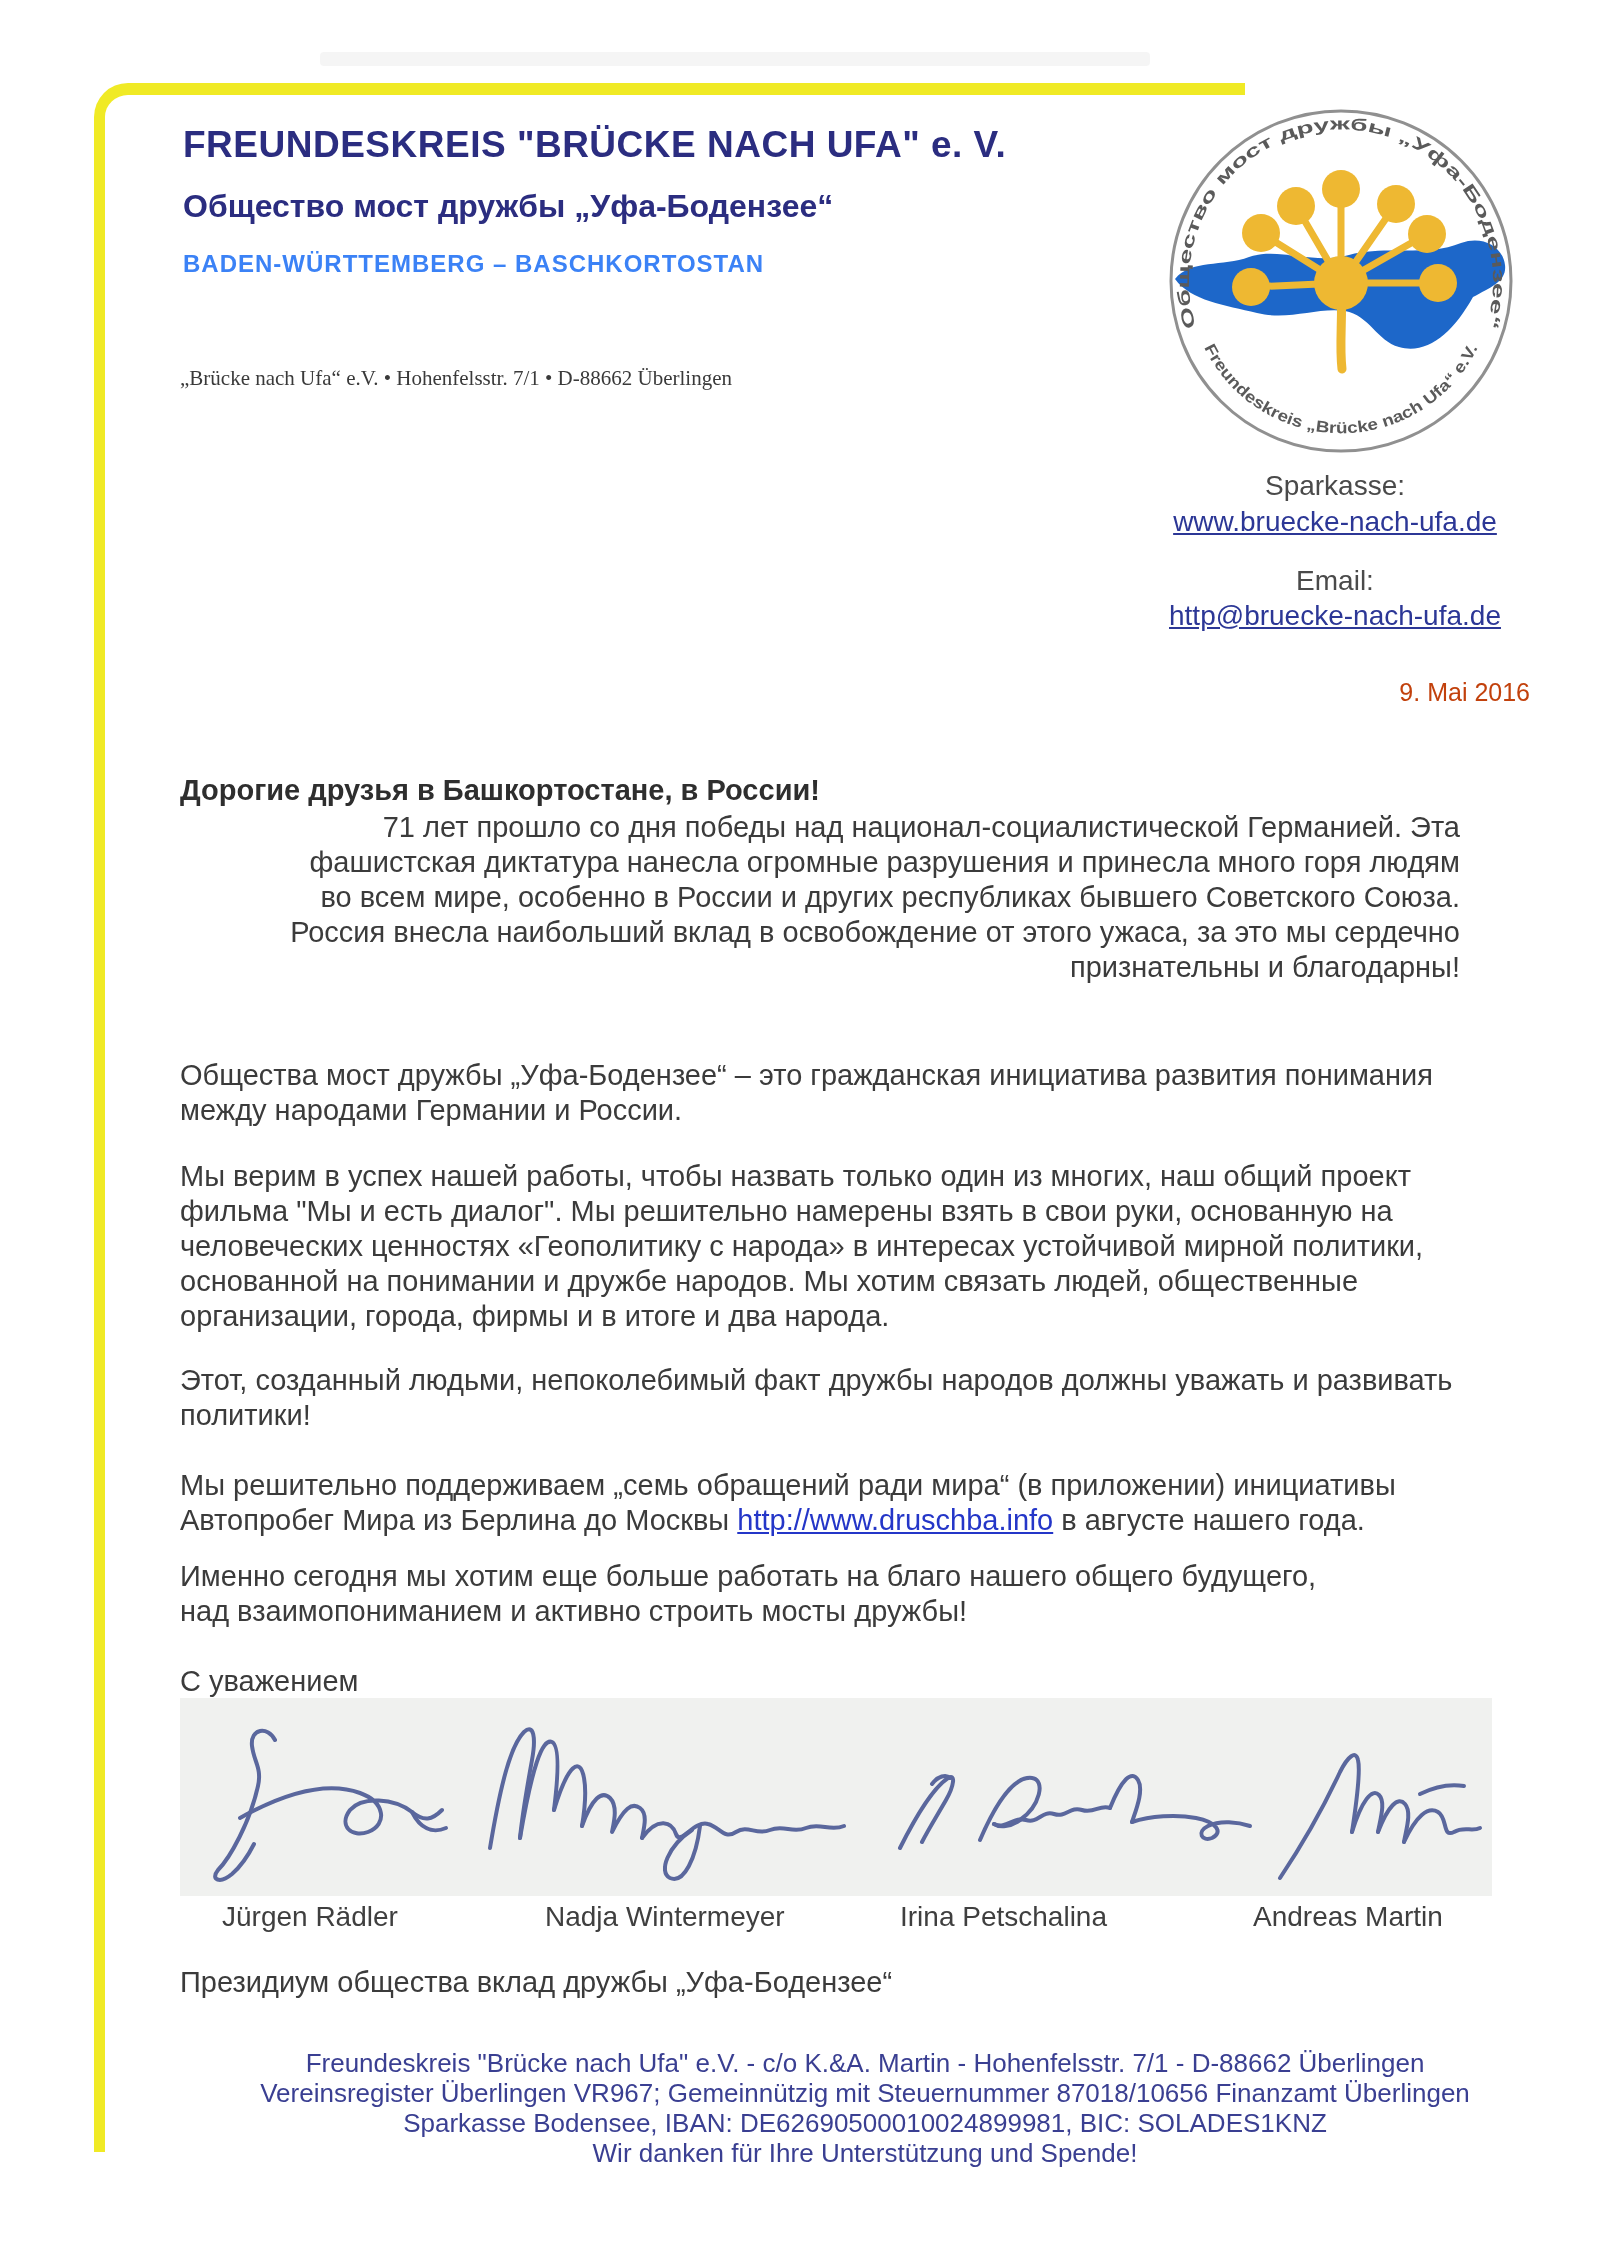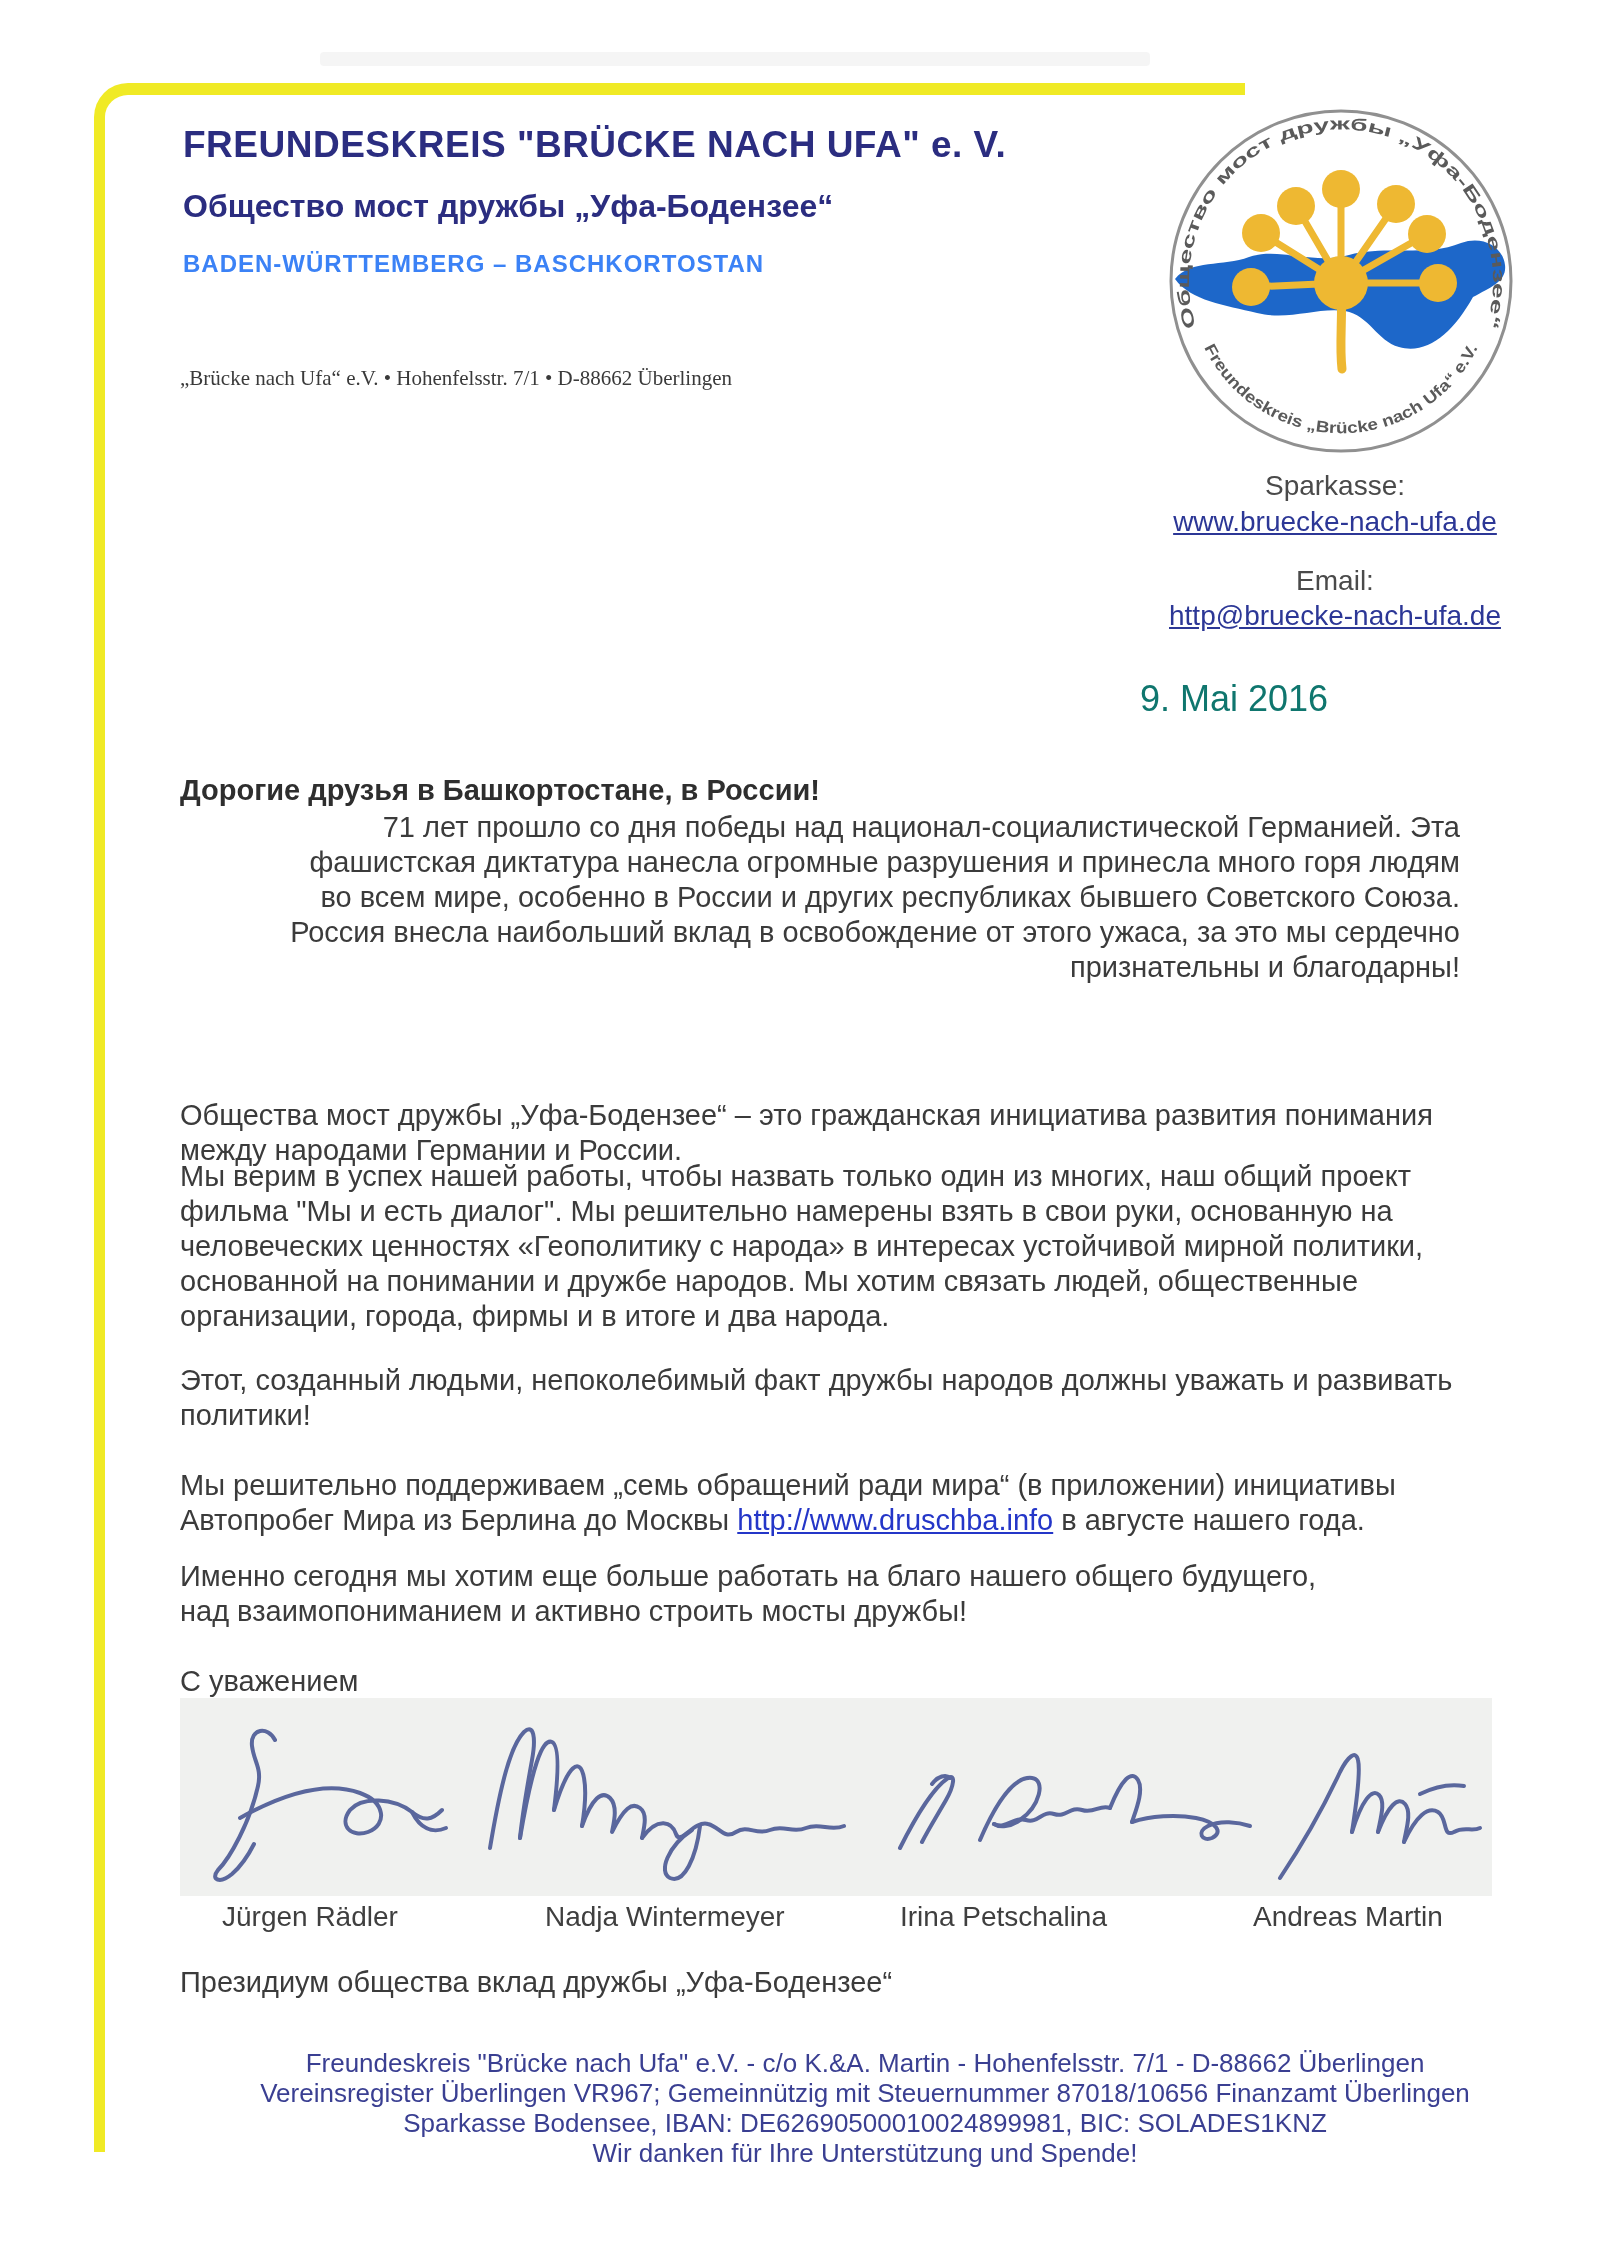--- a/index.html
+++ b/index.html
@@ -23,21 +23,21 @@
   
   .org-title{position:absolute;left:183px;top:124px;font-size:37px;font-weight:bold;color:#2b2d80;letter-spacing:.5px;}
   .org-subtitle{position:absolute;left:183px;top:188px;font-size:32px;font-weight:bold;color:#2b2d80;}
   .org-region{position:absolute;left:183px;top:250px;font-size:24px;color:#3b82f6;letter-spacing:1px;font-weight:bold;}
   .sender-line{position:absolute;left:180px;top:366px;font-size:21px;color:#3a3a3a;font-family:"Liberation Serif",serif;}
 
   
   .contact-line{position:absolute;width:390px;left:1140px;text-align:center;font-size:28px;color:#4a4a4a;}
   .contact-link{color:#2c3796;text-decoration:underline;cursor:pointer;}
   a.contact-link{position:absolute;width:390px;left:1140px;text-align:center;font-size:28px;}
-  .date-line{position:absolute;width:390px;left:1140px;top:678px;text-align:left;font-size:36px;color:#0f766e;}
+  .date-line{position:absolute;width:390px;left:1140px;top:678px;text-align:right;font-size:25px;color:#c2410c;}
 
   
   .para{
     position:absolute;left:180px;width:1280px;font-size:29px;line-height:35px;
     color:#3b3b3b;white-space:pre-line;
   }
   .salutation{font-weight:bold;color:#2e2e2e;}
   .body-link{color:#2436c8;text-decoration:underline;cursor:pointer;}
 
   
@@ -105,21 +105,21 @@
 <div class="contact-line" style="top:565px;">Email:</div>
 <a class="contact-link" style="top:600px;">http@bruecke-nach-ufa.de</a>
 <div class="date-line">9. Mai 2016</div>
 
 <div class="para salutation" style="top:773px;">Дорогие друзья в Башкортостане, в России!</div>
 <div class="para" style="top:810px;text-align:right;">71 лет прошло со дня победы над национал-социалистической Германией. Эта
 фашистская диктатура нанесла огромные разрушения и принесла много горя людям
 во всем мире, особенно в России и других республиках бывшего Советского Союза.
 Россия внесла наибольший вклад в освобождение от этого ужаса, за это мы сердечно
 признательны и благодарны!</div>
-<div class="para" style="top:1098px;">Общества мост дружбы „Уфа-Бодензее“ – это гражданская инициатива развития понимания
+<div class="para" style="top:1058px;">Общества мост дружбы „Уфа-Бодензее“ – это гражданская инициатива развития понимания
 между народами Германии и России.</div>
 <div class="para" style="top:1159px;">Мы верим в успех нашей работы, чтобы назвать только один из многих, наш общий проект
 фильма "Мы и есть диалог". Мы решительно намерены взять в свои руки, основанную на
 человеческих ценностях «Геополитику с народа» в интересах устойчивой мирной политики,
 основанной на понимании и дружбе народов. Мы хотим связать людей, общественные
 организации, города, фирмы и в итоге и два народа.</div>
 <div class="para" style="top:1363px;">Этот, созданный людьми, непоколебимый факт дружбы народов должны уважать и развивать
 политики!</div>
 <div class="para" style="top:1468px;"><span>Мы решительно поддерживаем „семь обращений ради мира“ (в приложении) инициативы
 Автопробег Мира из Берлина до Москвы </span><a class="body-link">http://www.druschba.info</a><span> в августе нашего года.</span></div>

